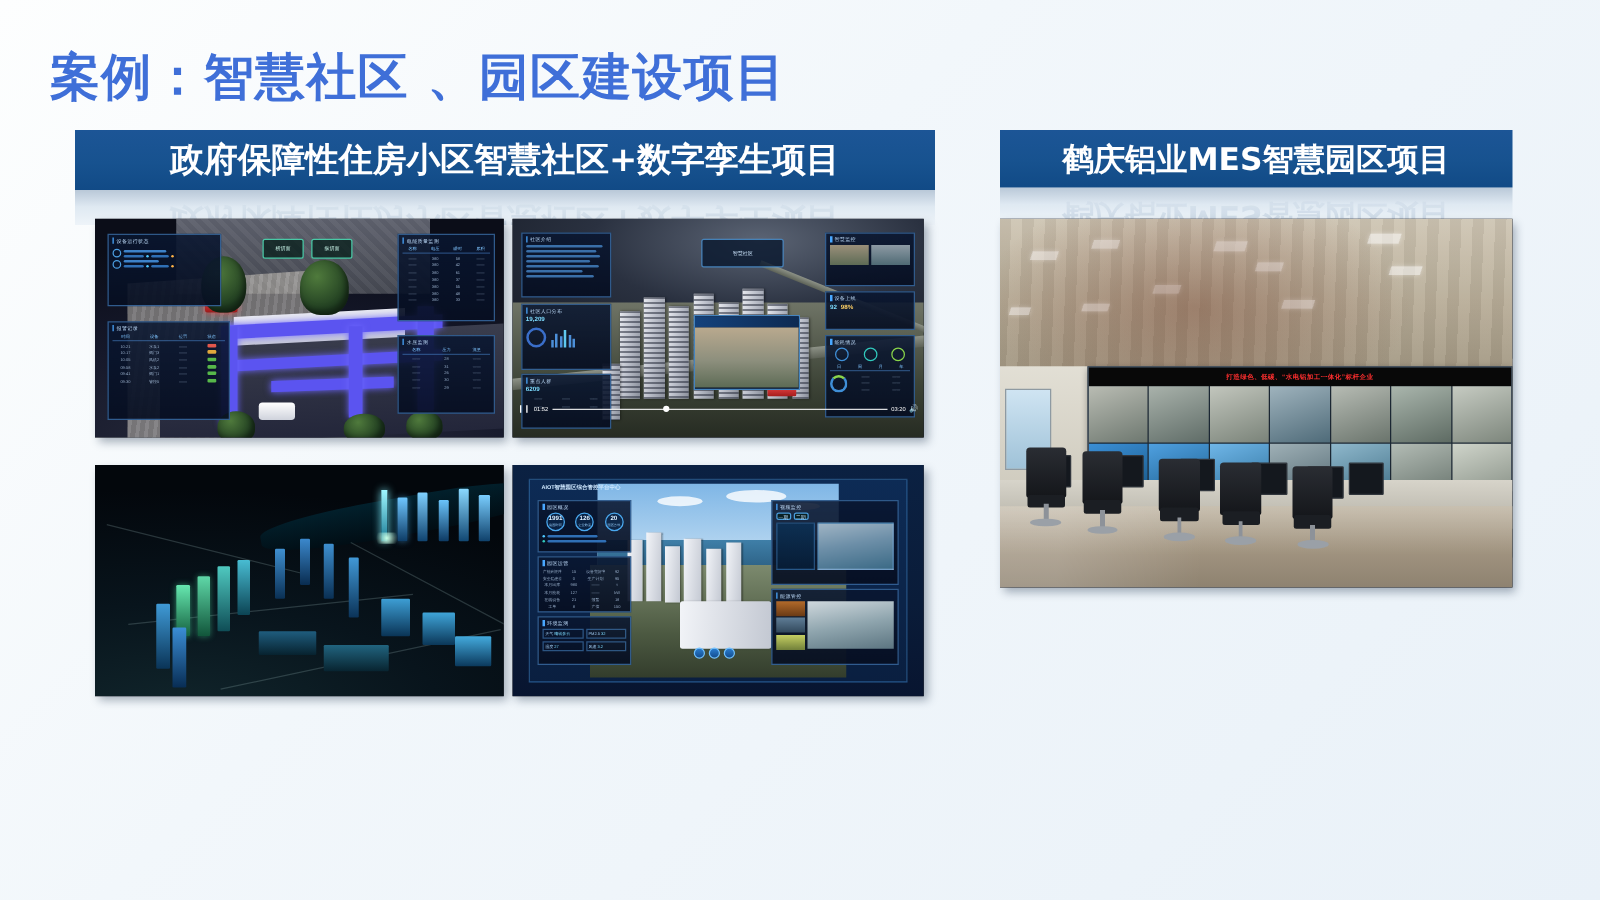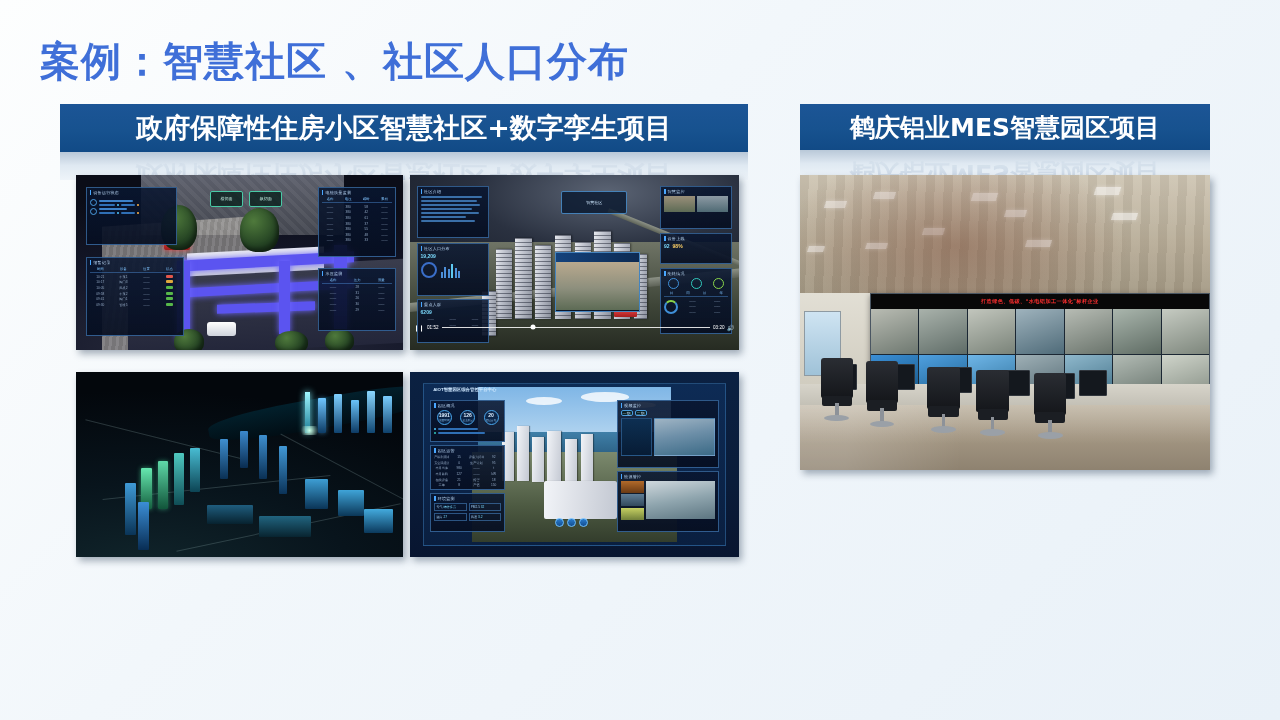--- a/index.html
+++ b/index.html
@@ -327,21 +327,21 @@
     position:absolute; left:45%; top:70%; width:10%; height:20%; background:#8d9299;
   }
   .cr-chair .base {
     position:absolute; left:12%; top:88%; width:76%; height:10%;
     background:#9aa0a7; border-radius:50%;
   }
 </style>
 </head>
 <body>
 
-<div class="slide-title">案例：智慧社区 、社区人口分布</div>
+<div class="slide-title">案例：智慧社区 、园区建设项目</div>
 
 <div class="banner-wrap" id="banner-left-wrap">
   <div id="banner-left">
     <div class="banner">政府保障性住房小区智慧社区+数字孪生项目</div>
   </div>
   <div class="banner-reflect" id="banner-left-reflect">
     <div class="rtext">政府保障性住房小区智慧社区+数字孪生项目</div>
   </div>
 </div>
 

